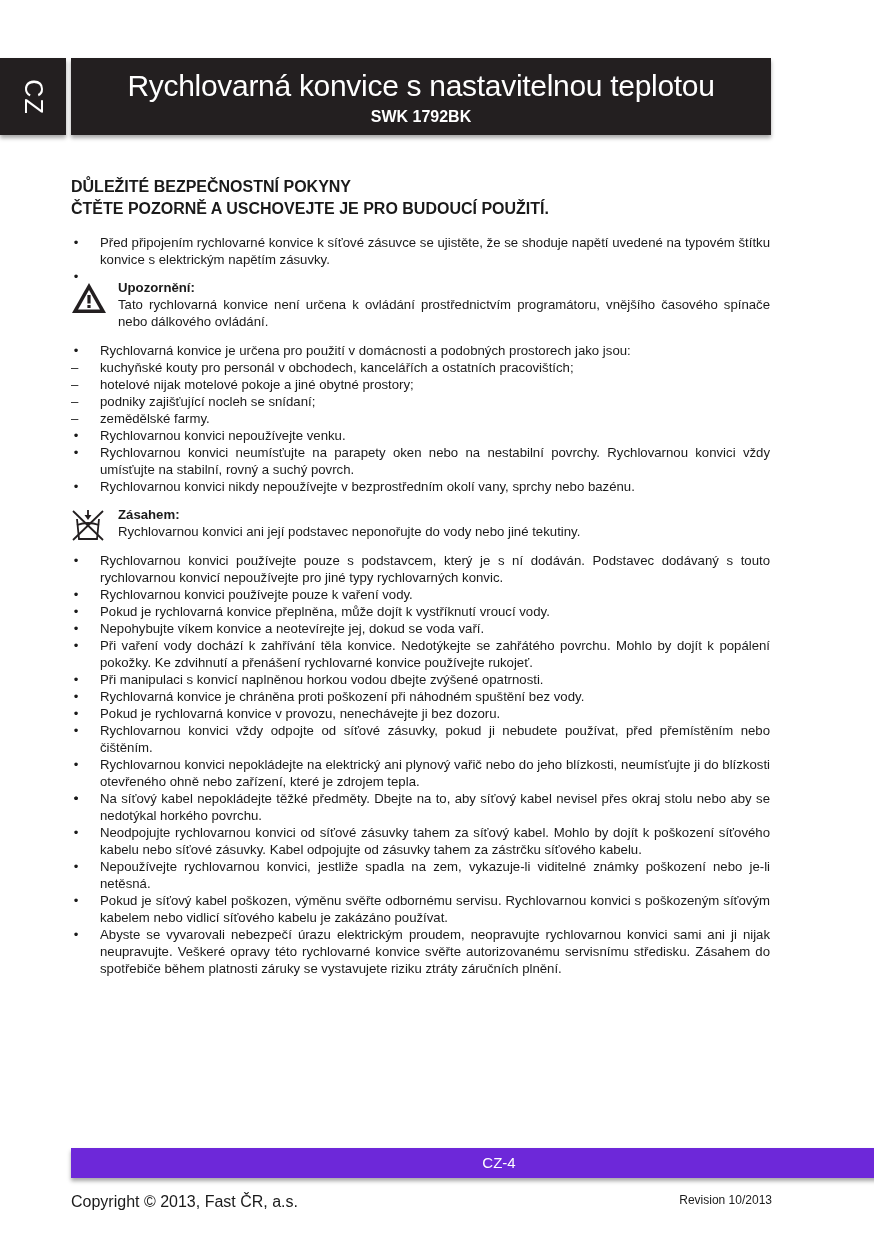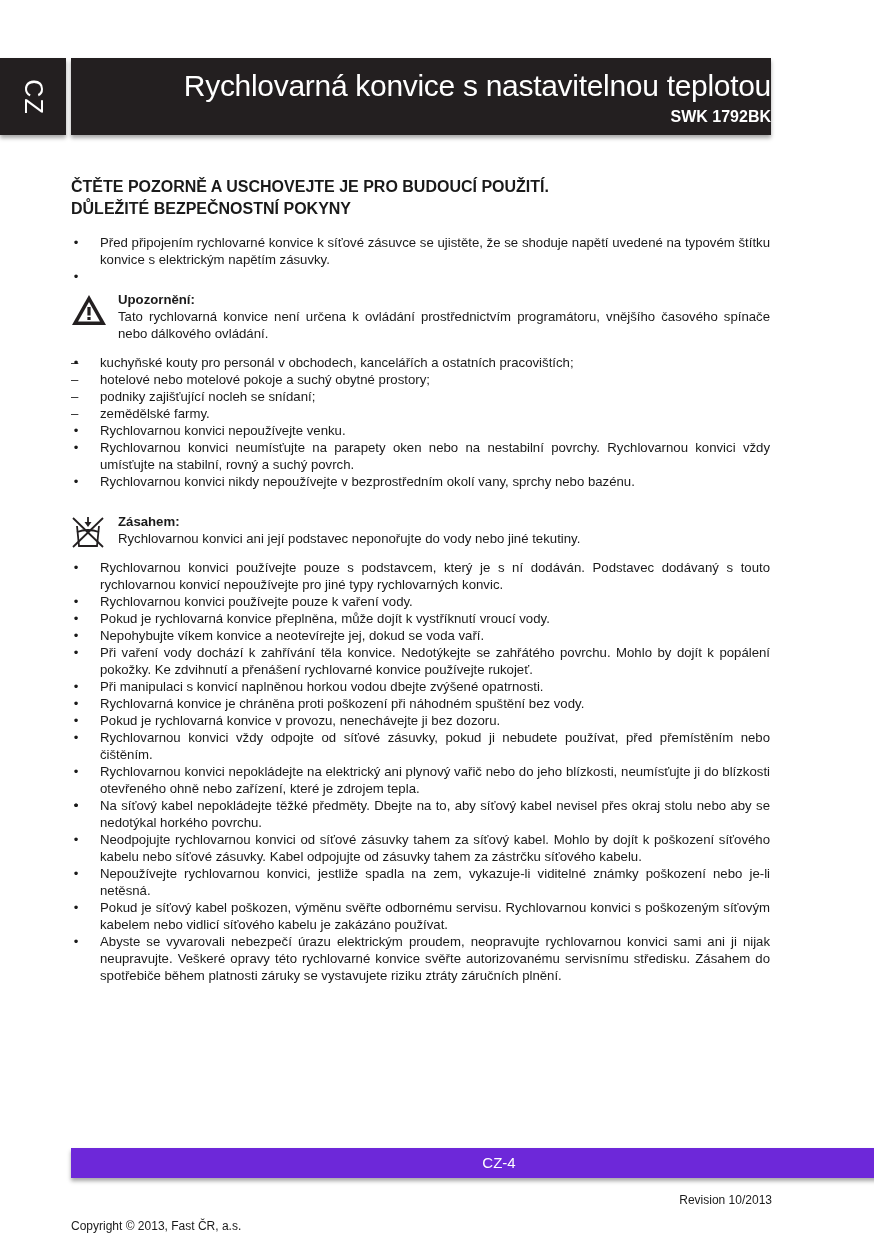--- a/index.html
+++ b/index.html
@@ -6,85 +6,85 @@
   body { width: 874px; height: 1240px; position: relative; overflow: hidden;
          font-family: "Liberation Sans", "DejaVu Sans", sans-serif; color: #1a1a1a; }
 
   .lang-tab { position: absolute; left: 0; top: 58px; width: 66px; height: 77px;
               background: #231f20; box-shadow: 0 3px 4px rgba(0,0,0,0.35); }
   .lang-tab span { position: absolute; left: 50%; top: 50%;
                    transform: translate(-50%,-50%) rotate(90deg);
                    color: #fff; font-size: 25px; letter-spacing: 1px; }
 
   .title-bar { position: absolute; left: 71px; top: 58px; width: 700px; height: 77px;
-               background: #231f20; box-shadow: 0 3px 4px rgba(0,0,0,0.35); color: #fff; text-align: right; }
+               background: #231f20; box-shadow: 0 3px 4px rgba(0,0,0,0.35); color: #fff; text-align: center; }
   .title-bar .title { font-size: 30px; line-height: 30px; margin-top: 13px; letter-spacing: -0.3px; }
   .title-bar .model { font-size: 16px; margin-top: 7px; font-weight: bold; }
 
   .heading { position: absolute; left: 71px; top: 176px; font-size: 16px; font-weight: bold; line-height: 22px; color: #1a1a1a; }
 
   .content { position: absolute; left: 71px; top: 234px; width: 699px; font-size: 13.2px; line-height: 17px; }
   ul.bullets { list-style: none; margin: 0; padding: 0; }
   ul.bullets > li { position: relative; padding-left: 29px; text-align: justify; }
   ul.bullets > li .dot { position: absolute; left: 0; top: 0; width: 10px; text-align: center; }
   ul.dashes { list-style: none; margin: 0; padding: 0; }
   ul.dashes > li { position: relative; padding-left: 29px; }
   ul.dashes > li .dash { position: absolute; left: 0; top: 0; }
 
-  .notice { position: relative; padding-left: 47px; margin: 23px 0 12px 0; }
+  .notice { position: relative; padding-left: 47px; margin: 11px 0 12px 0; }
   .notice .icon { position: absolute; left: 0; top: 3px; width: 36px; height: 32px; }
   .notice .label { font-weight: bold; }
   .notice .text { text-align: justify; }
 
   .footer-bar { position: absolute; left: 71px; top: 1148px; width: 792px; height: 30px;
                 background: #6d28d9; box-shadow: 0 3px 4px rgba(0,0,0,0.35); color: #fff;
                 text-align: center; font-size: 15px; line-height: 30px; padding-left: 32px; }
-  .copyright { position: absolute; left: 71px; top: 1219px; font-size: 12px; }
+  .copyright { position: absolute; left: 71px; top: 1193px; font-size: 16px; }
   .revision { position: absolute; right: 102px; top: 1193px; font-size: 12px; }
 </style>
 </head>
 <body>
 
 <div class="lang-tab">
   <span>CZ</span>
 </div>
 
 <div class="title-bar">
   <div class="title">Rychlovarná konvice s nastavitelnou teplotou</div>
   <div class="model">SWK 1792BK</div>
 </div>
 
 <div class="heading">
+  <div>DŮLEŽITÉ BEZPEČNOSTNÍ POKYNY</div>
   <div>ČTĚTE POZORNĚ A USCHOVEJTE JE PRO BUDOUCÍ POUŽITÍ.</div>
-  <div>DŮLEŽITÉ BEZPEČNOSTNÍ POKYNY</div>
 </div>
 
 <div class="content">
   <ul class="bullets">
     <li><span class="dot">•</span><span>Před připojením rychlovarné konvice k síťové zásuvce se ujistěte, že se shoduje napětí uvedené na typovém štítku konvice s elektrickým napětím zásuvky.</span></li>
     <li><span class="dot">•</span></li>
   </ul>
 
   <div class="notice">
     <svg class="icon" viewBox="0 0 36 32">
       <path d="M18 1 L35 31 L1 31 Z" fill="#231f20"></path>
       <path d="M18 8 L29 27.5 L7 27.5 Z" fill="#fff"></path>
       <rect x="16.4" y="13" width="3.2" height="8.5" fill="#231f20"></rect>
       <rect x="16.4" y="23" width="3.2" height="3" fill="#231f20"></rect>
     </svg>
     <div class="label">Upozornění:</div>
     <div class="text">Tato rychlovarná konvice není určena k ovládání prostřednictvím programátoru, vnějšího časového spínače nebo dálkového ovládání.</div>
   </div>
 
   <ul class="bullets">
-    <li><span class="dot">•</span></li>
+    <li><span class="dot">•</span><span>Rychlovarná konvice je určena pro použití v domácnosti a podobných prostorech jako jsou:</span></li>
   </ul>
   <ul class="dashes">
     <li><span class="dash">–</span><span>kuchyňské kouty pro personál v obchodech, kancelářích a ostatních pracovištích;</span></li>
-    <li><span class="dash">–</span><span>hotelové nebo motelové pokoje a suchý obytné prostory;</span></li>
+    <li><span class="dash">–</span><span>hotelové nijak motelové pokoje a jiné obytné prostory;</span></li>
     <li><span class="dash">–</span><span>podniky zajišťující nocleh se snídaní;</span></li>
     <li><span class="dash">–</span><span>zemědělské farmy.</span></li>
   </ul>
   <ul class="bullets">
     <li><span class="dot">•</span><span>Rychlovarnou konvici nepoužívejte venku.</span></li>
     <li><span class="dot">•</span><span>Rychlovarnou konvici neumísťujte na parapety oken nebo na nestabilní povrchy. Rychlovarnou konvici vždy umísťujte na stabilní, rovný a suchý povrch.</span></li>
     <li><span class="dot">•</span><span>Rychlovarnou konvici nikdy nepoužívejte v bezprostředním okolí vany, sprchy nebo bazénu.</span></li>
   </ul>
 
   <div class="notice">

